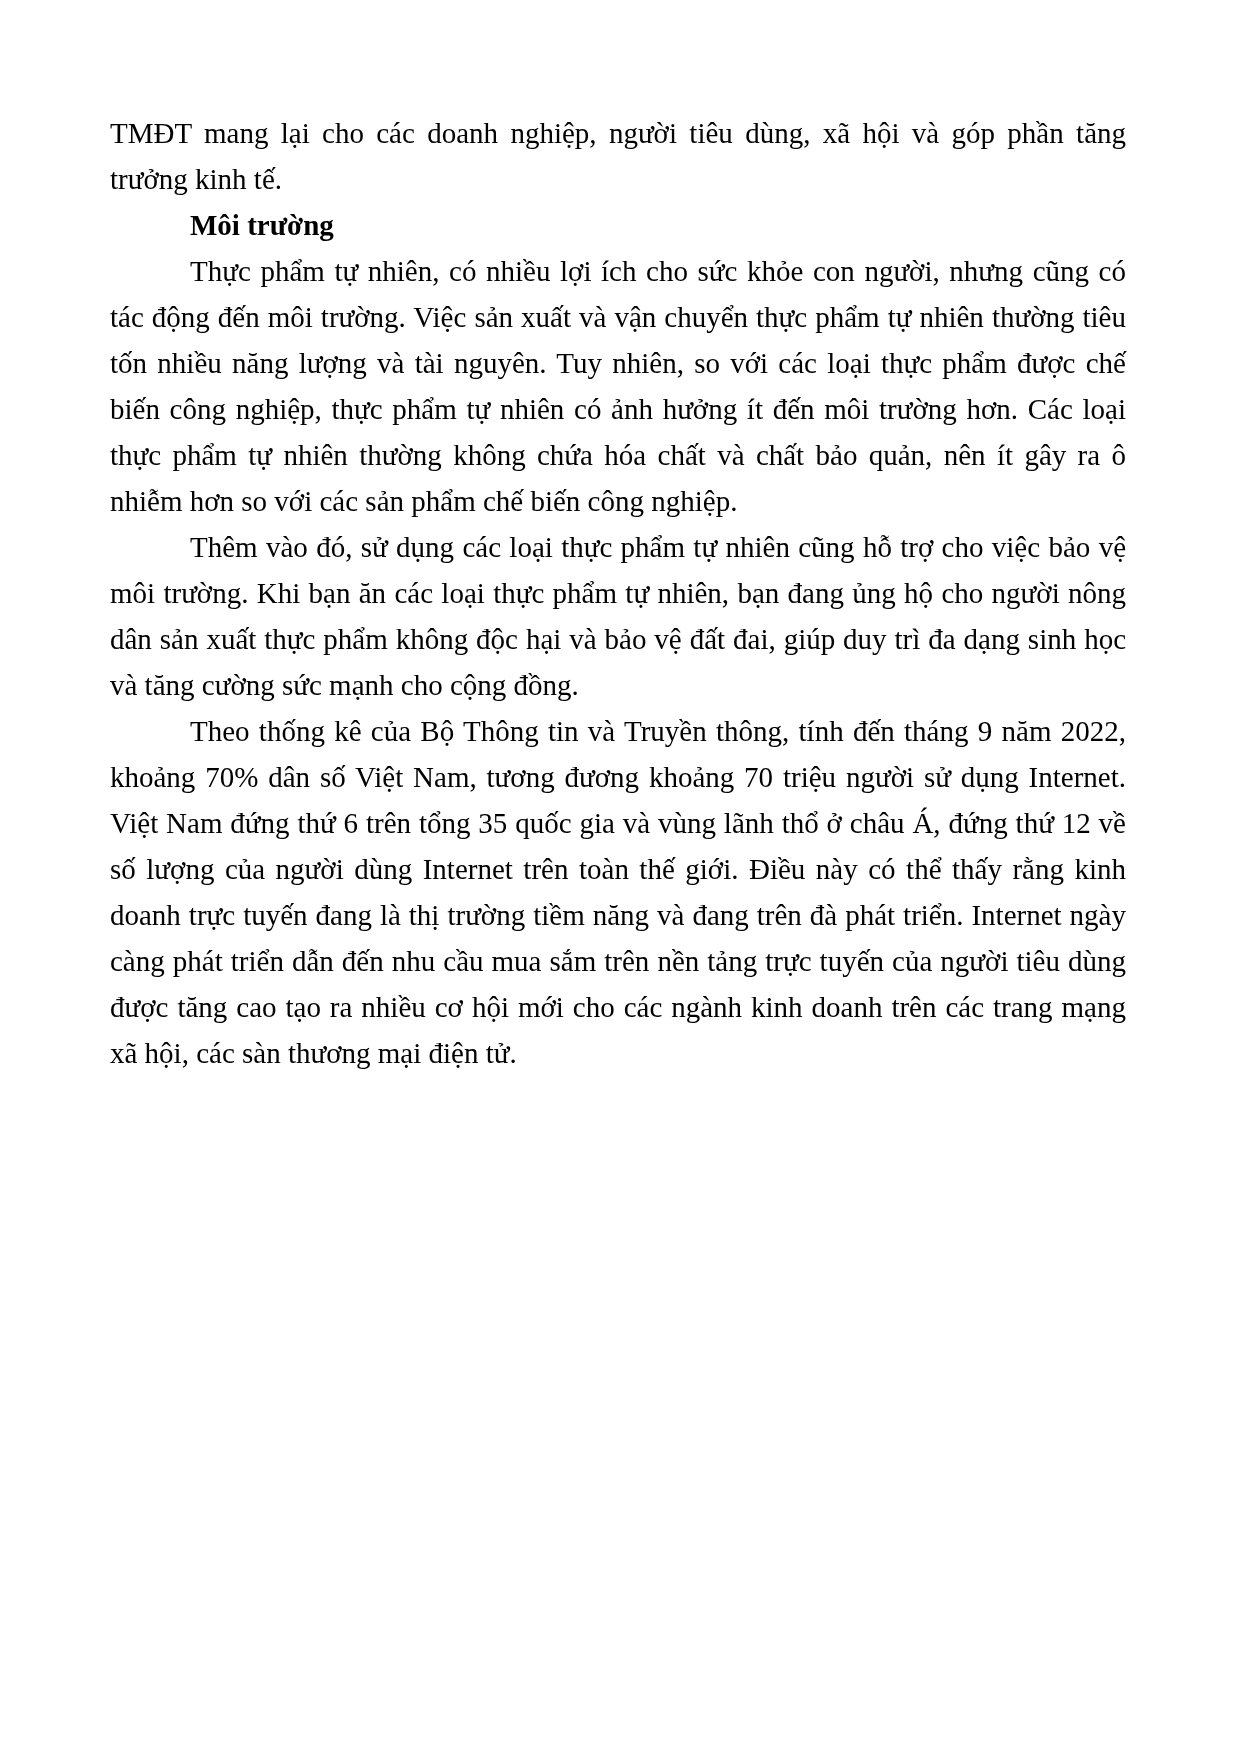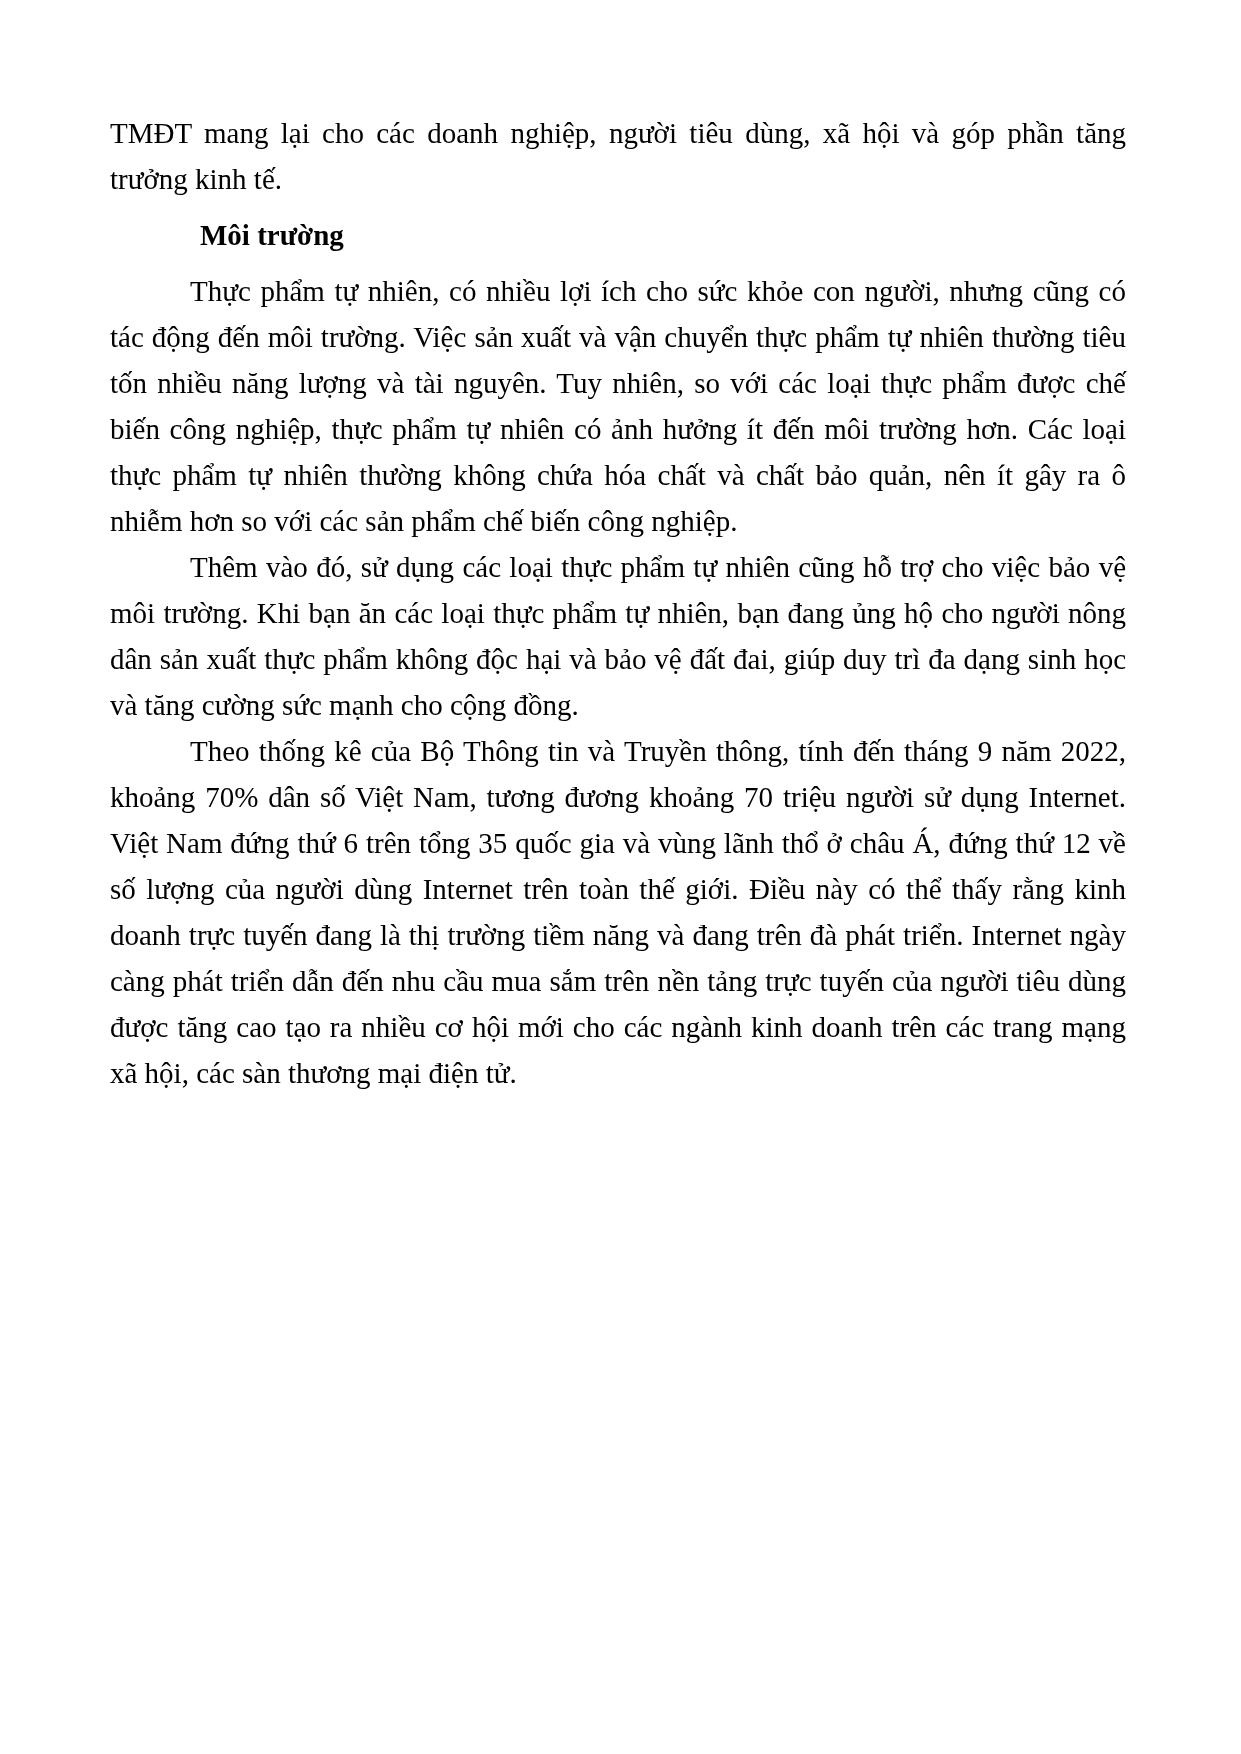--- a/index.html
+++ b/index.html
@@ -28,21 +28,21 @@
       text-align-last: left;
     }
     .para {
       margin: 0;
       text-indent: 80px;
     }
     .para.continuation {
       text-indent: 0;
     }
     .heading {
-      margin: 10px;
+      margin: 0;
       font-weight: bold;
       text-indent: 80px;
       text-align: left;
     }
     .footer {
       position: absolute;
       top: 1620px;
       left: 0;
       width: 100%;
       text-align: center;

